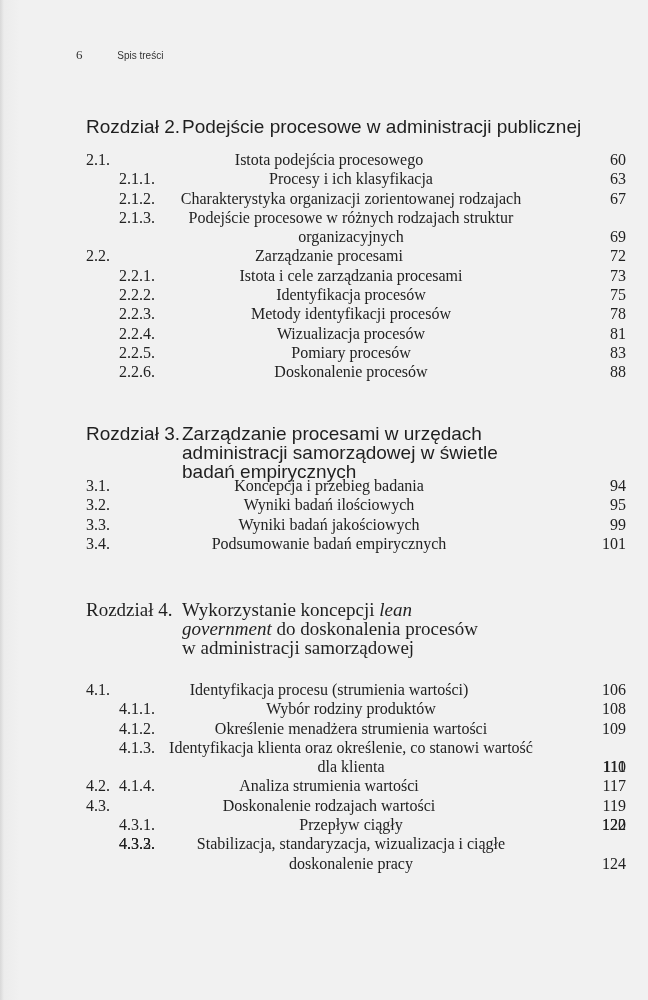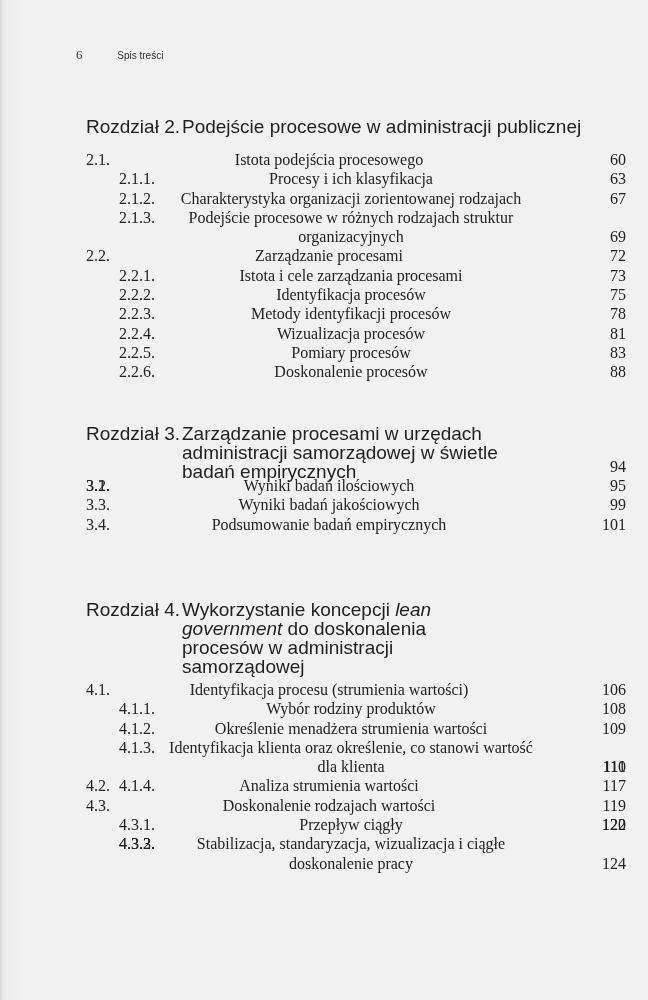--- a/index.html
+++ b/index.html
@@ -169,40 +169,41 @@
 
   <div class="chapter-title" style="top:424px;">
     <span class="ch-label">Rozdział 3.</span>
     <div class="ch-text" style="width:360px;">
       <span>Zarządzanie procesami w urzędach administracji samorządowej w świetle badań empirycznych</span>
     </div>
   </div>
   <div class="toc-list" style="top:476px;">
       <div class="toc-row lvl1">
         <span class="num">3.1.</span>
+        <span class="title">Koncepcja i przebieg badania</span>
         <span class="page-num">94</span>
       </div>
       <div class="toc-row lvl1">
         <span class="num">3.2.</span>
         <span class="title">Wyniki badań ilościowych</span>
         <span class="page-num">95</span>
       </div>
       <div class="toc-row lvl1">
         <span class="num">3.3.</span>
         <span class="title">Wyniki badań jakościowych</span>
         <span class="page-num">99</span>
       </div>
       <div class="toc-row lvl1">
         <span class="num">3.4.</span>
         <span class="title">Podsumowanie badań empirycznych</span>
         <span class="page-num">101</span>
       </div>
     </div>
 
-  <div class="chapter-title" style="top:600px;">
+  <div class="chapter-title" style="top:600px;font-family:Liberation Serif, serif;">
     <span class="ch-label">Rozdział 4.</span>
     <div class="ch-text" style="width:300px;">
       <span>Wykorzystanie koncepcji </span><em>lean government</em><span> do doskonalenia procesów w administracji samorządowej</span>
     </div>
   </div>
   <div class="toc-list" style="top:680px;">
       <div class="toc-row lvl1">
         <span class="num">4.1.</span>
         <span class="title">Identyfikacja procesu (strumienia wartości)</span>
         <span class="page-num">106</span>

